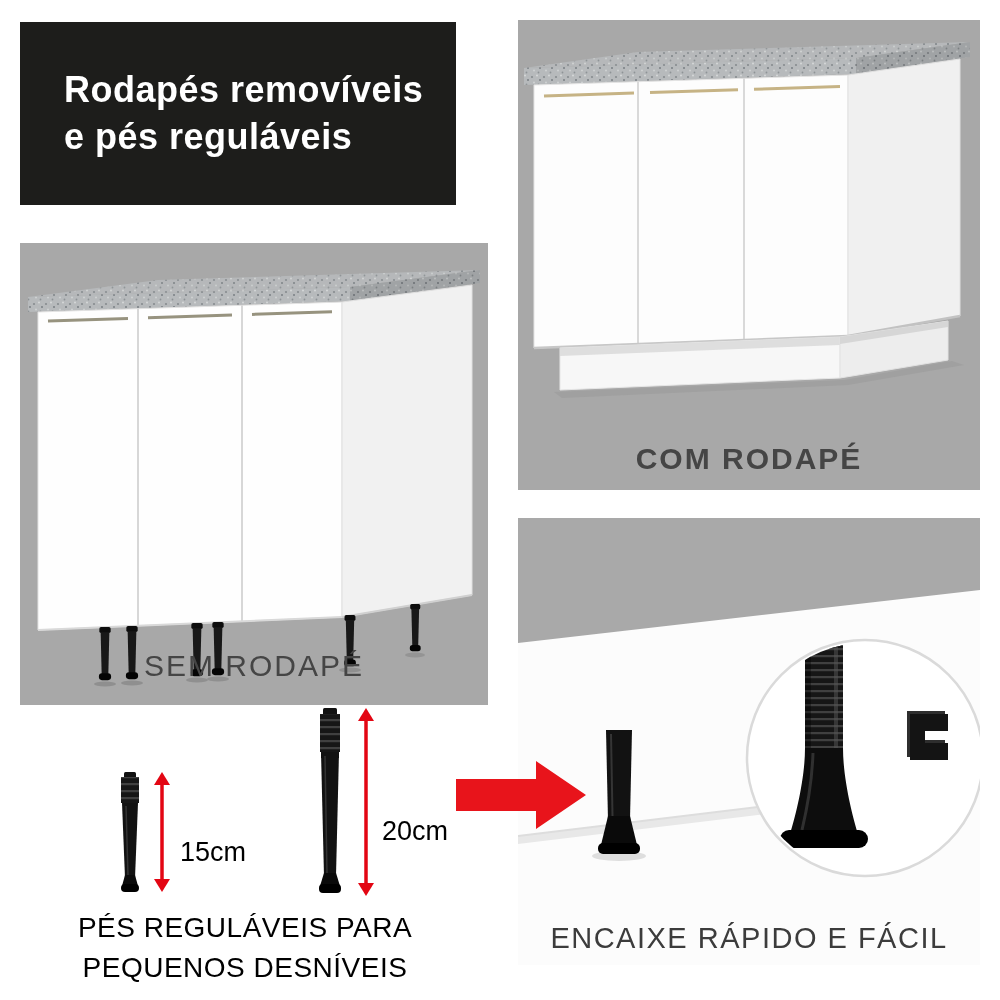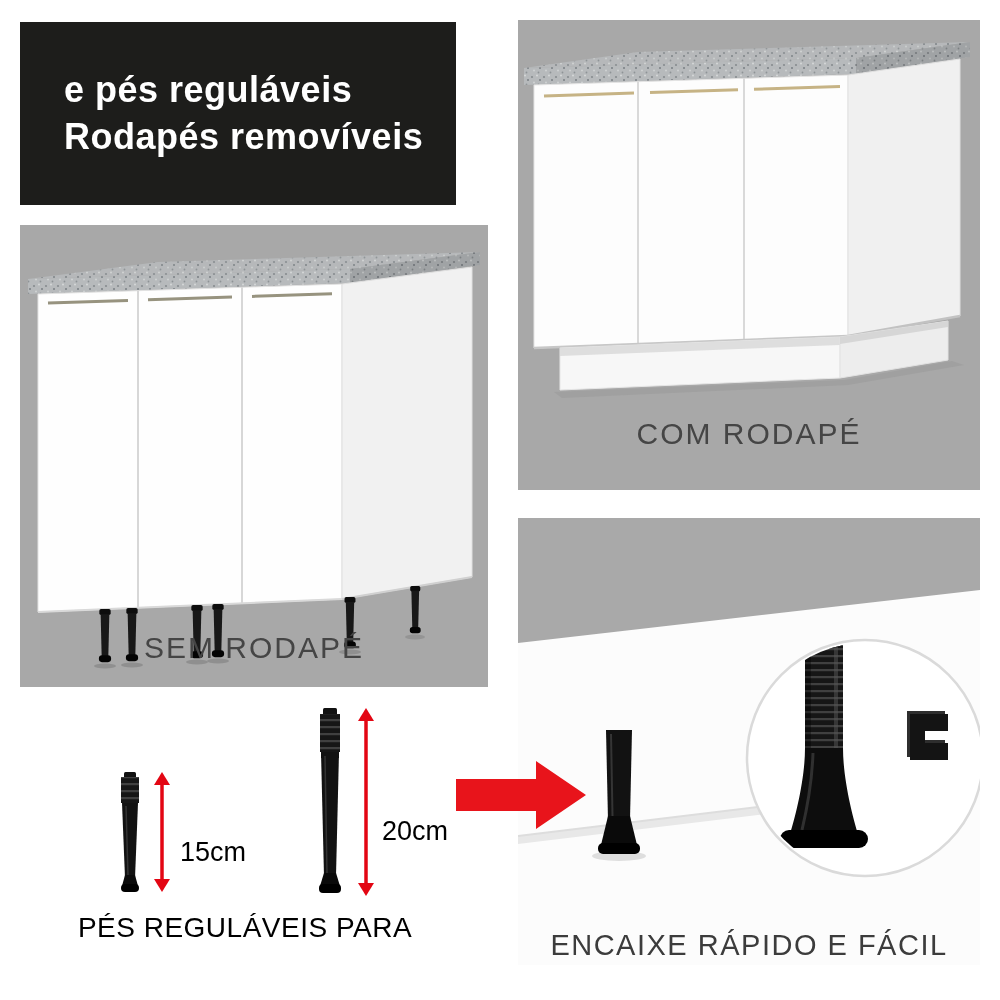--- a/index.html
+++ b/index.html
@@ -10,31 +10,31 @@
   }
   
   .header-box {
     position:absolute; left:20px; top:22px; width:436px; height:183px;
     background:#1d1d1b; color:#ffffff; padding:44px 0 0 44px;
   }
   .header-line { font-size:36px; font-weight:700; line-height:47px; letter-spacing:0.5px; }
 
   
   .panel { position:absolute; background:#a8a8a8; overflow:hidden; }
-  .panel-left   { left:20px;  top:225px; width:468px; height:462px; }
+  .panel-left   { left:20px;  top:243px; width:468px; height:462px; }
   .panel-tright { left:518px; top:20px;  width:462px; height:470px; }
   .panel-bright { left:518px; top:518px; width:462px; height:447px; }
 
   .panel-label {
     position:absolute; left:0; width:100%; text-align:center;
     font-size:30px; font-weight:400; color:#454545; letter-spacing:2px;
   }
   .panel-left  .panel-label { bottom:22px; }
-  .panel-tright .panel-label { bottom:39px; }
-  .panel-bright .panel-label { bottom:3px; color:#3c3c3c; letter-spacing:1.5px; font-size:29px; }
+  .panel-tright .panel-label { bottom:14px;font-weight:bold; }
+  .panel-bright .panel-label { bottom:10px; color:#3c3c3c; letter-spacing:1.5px; font-size:29px; }
 
   .illus { position:absolute; display:block; }
 
   
   .big-arrow { position:absolute; left:456px; top:761px; z-index:5; }
 
   
   .feet-area { position:absolute; left:0; top:690px; width:510px; height:310px; }
   .foot-svg, .measure-svg { position:absolute; display:block; }
   .measure-label {
@@ -69,22 +69,22 @@
         <polygon points="3,6 4.2,55 11.8,55 13,6" fill="#181818"></polygon>
         <rect x="1" y="53" width="14" height="8" rx="3.5" fill="#040404"></rect>
       </symbol>
       <clipPath id="magclip">
           <circle cx="347" cy="240" r="115"></circle>
         </clipPath>
     </defs>
   </svg>
 
   <div class="header-box">
+    <div class="header-line">Rodapés removíveis</div>
     <div class="header-line">e pés reguláveis</div>
-    <div class="header-line">Rodapés removíveis</div>
   </div>
 
   <div class="panel panel-left">
     <svg class="illus" style="left:0;top:22px" width="468" height="424" viewBox="0 0 468 424">
 
       <polygon points="8,32 330,22 460,5 138,15" fill="url(#speckle)" opacity="0.9"></polygon>
       <polygon points="8,32 330,22 330,36 8,47" fill="url(#speckle)"></polygon>
       <polygon points="330,22 460,5 460,18 330,36" fill="url(#speckle)"></polygon>
       <polygon points="330,22 460,5 460,18 330,36" fill="#000000" opacity="0.12"></polygon>
 
@@ -216,16 +216,17 @@
 
     <svg class="measure-svg" style="left:354px;top:18px" width="24" height="188" viewBox="0 0 24 188">
       <line x1="12" y1="10" x2="12" y2="178" stroke="#e30613" stroke-width="3.5"></line>
       <polygon points="12,0 4,13 20,13" fill="#e30613"></polygon>
       <polygon points="12,188 4,175 20,175" fill="#e30613"></polygon>
     </svg>
     <div class="measure-label" style="left:382px;top:94px">20cm</div>
 
     <div class="caption">
       <div>PÉS REGULÁVEIS PARA</div>
+      <div>PEQUENOS DESNÍVEIS</div>
     </div>
   </div>
 
 </div>
 
 </body></html>

